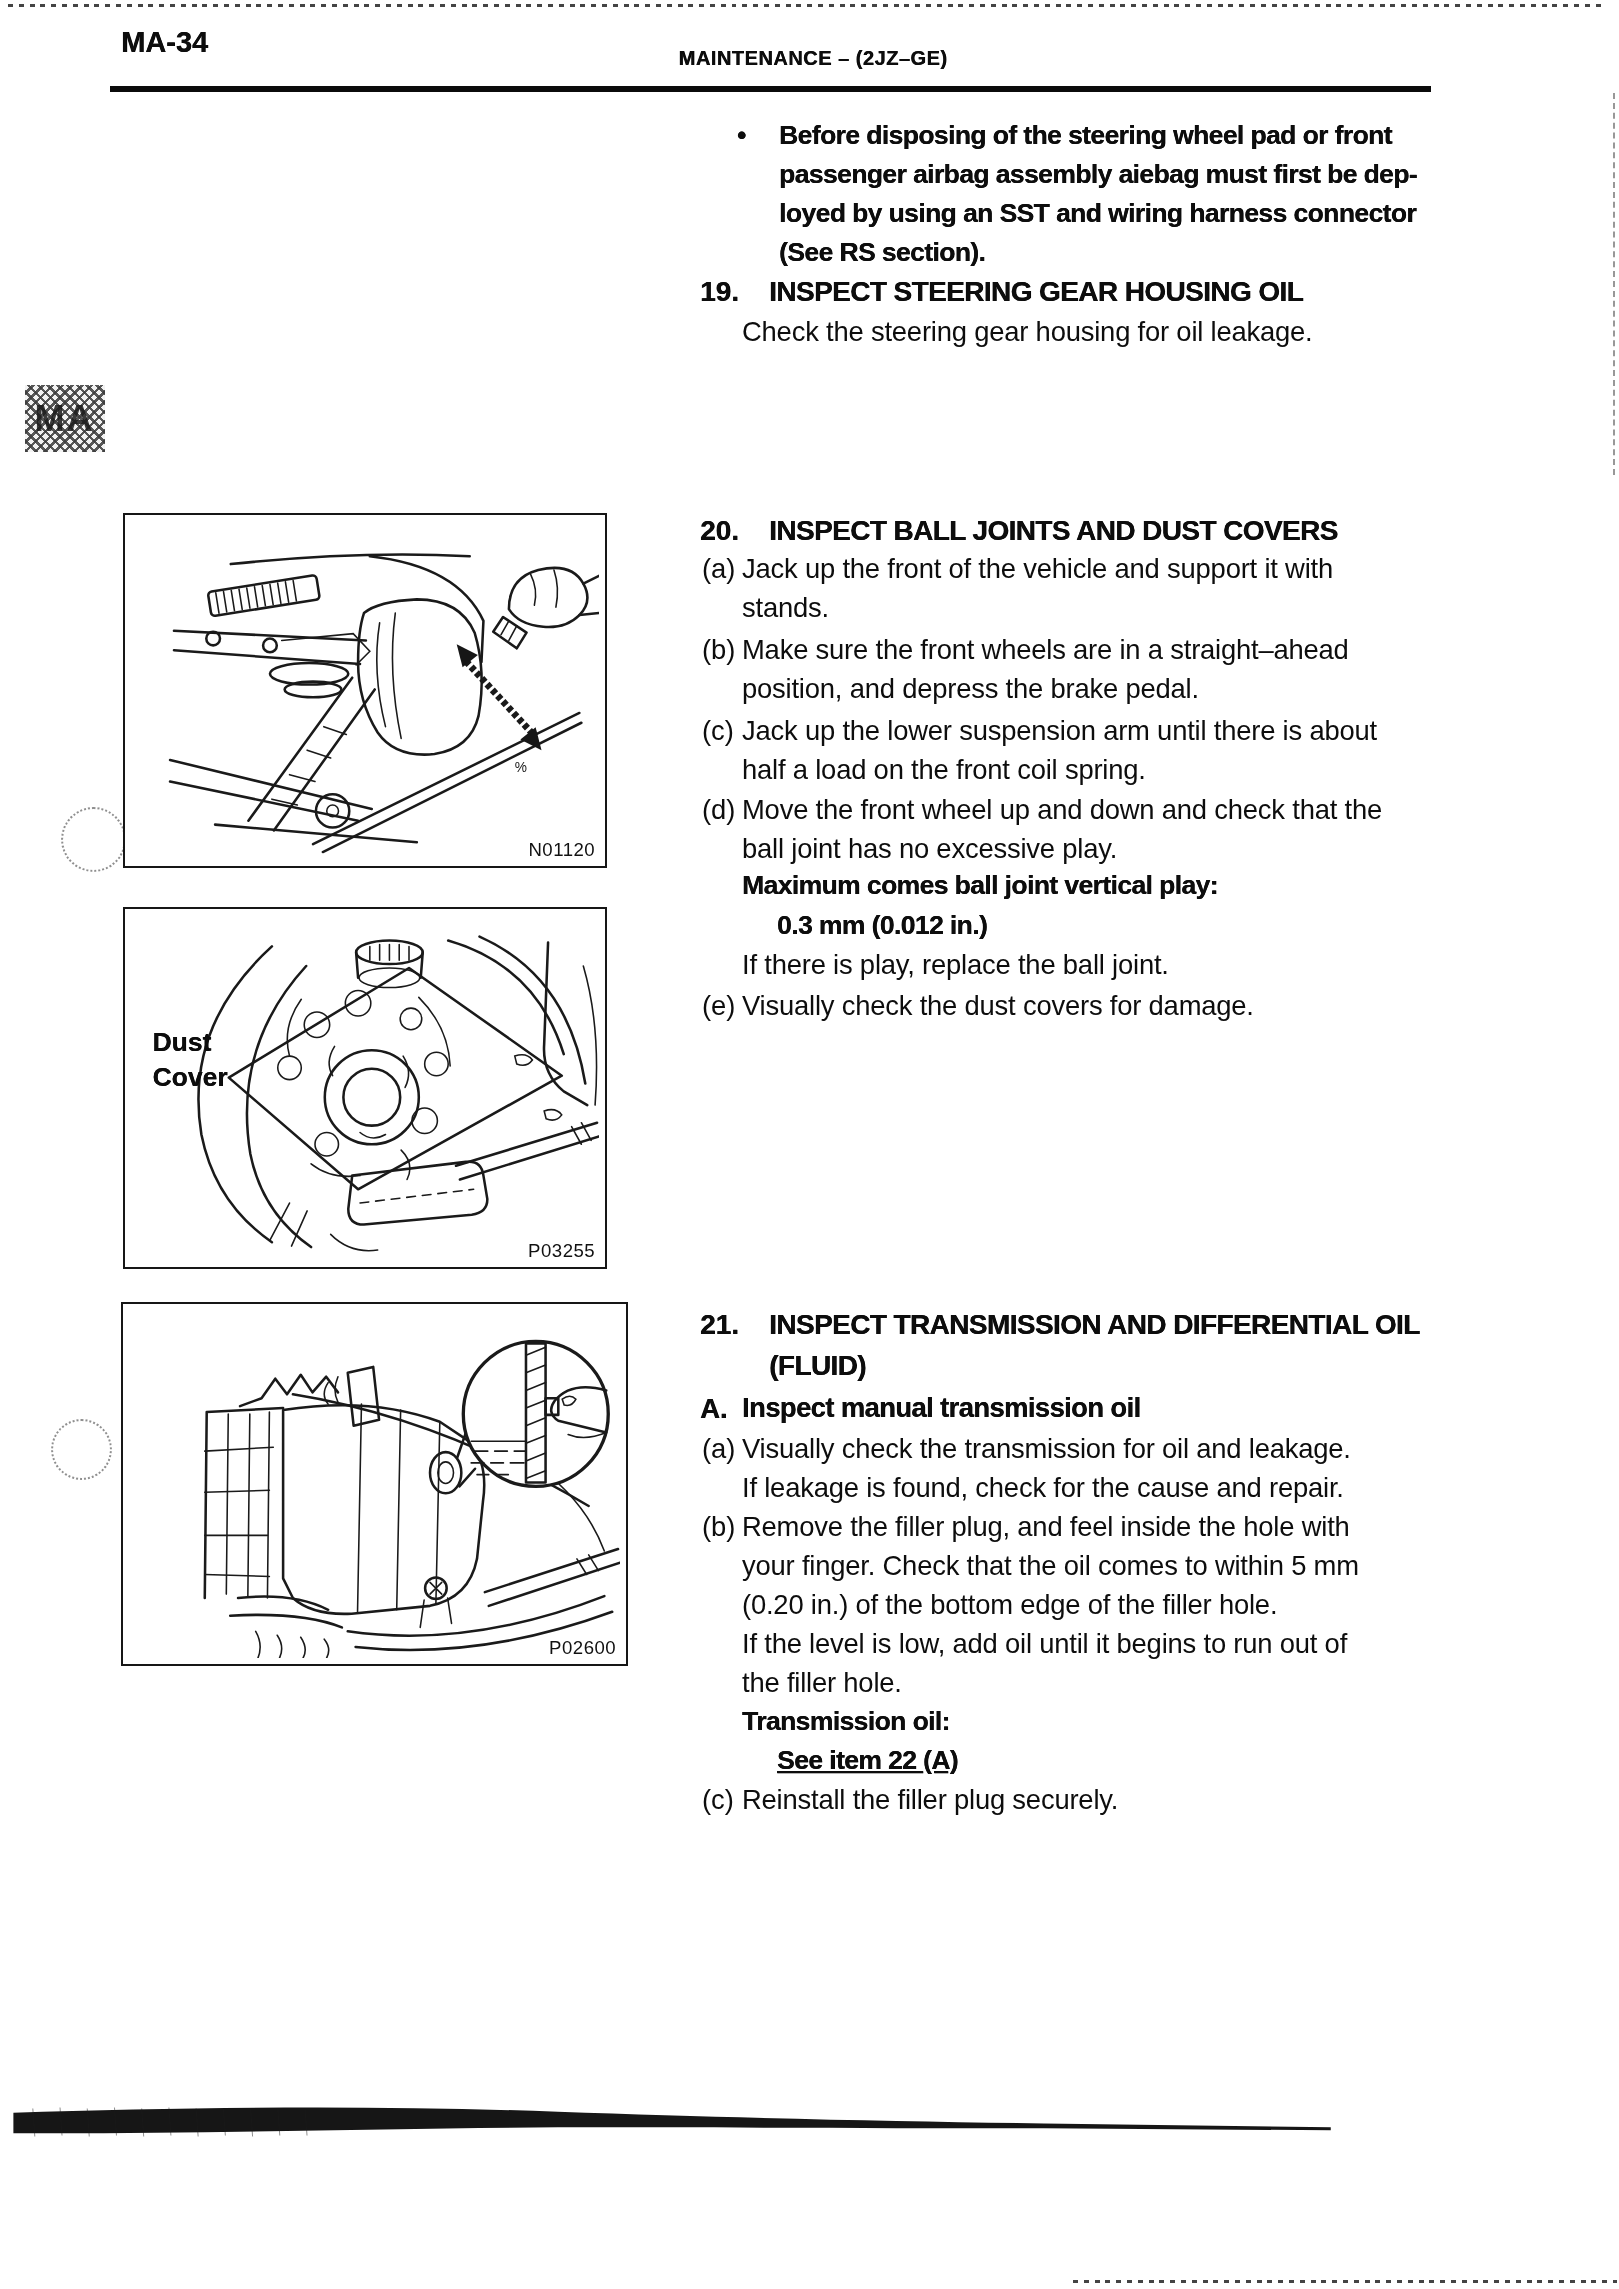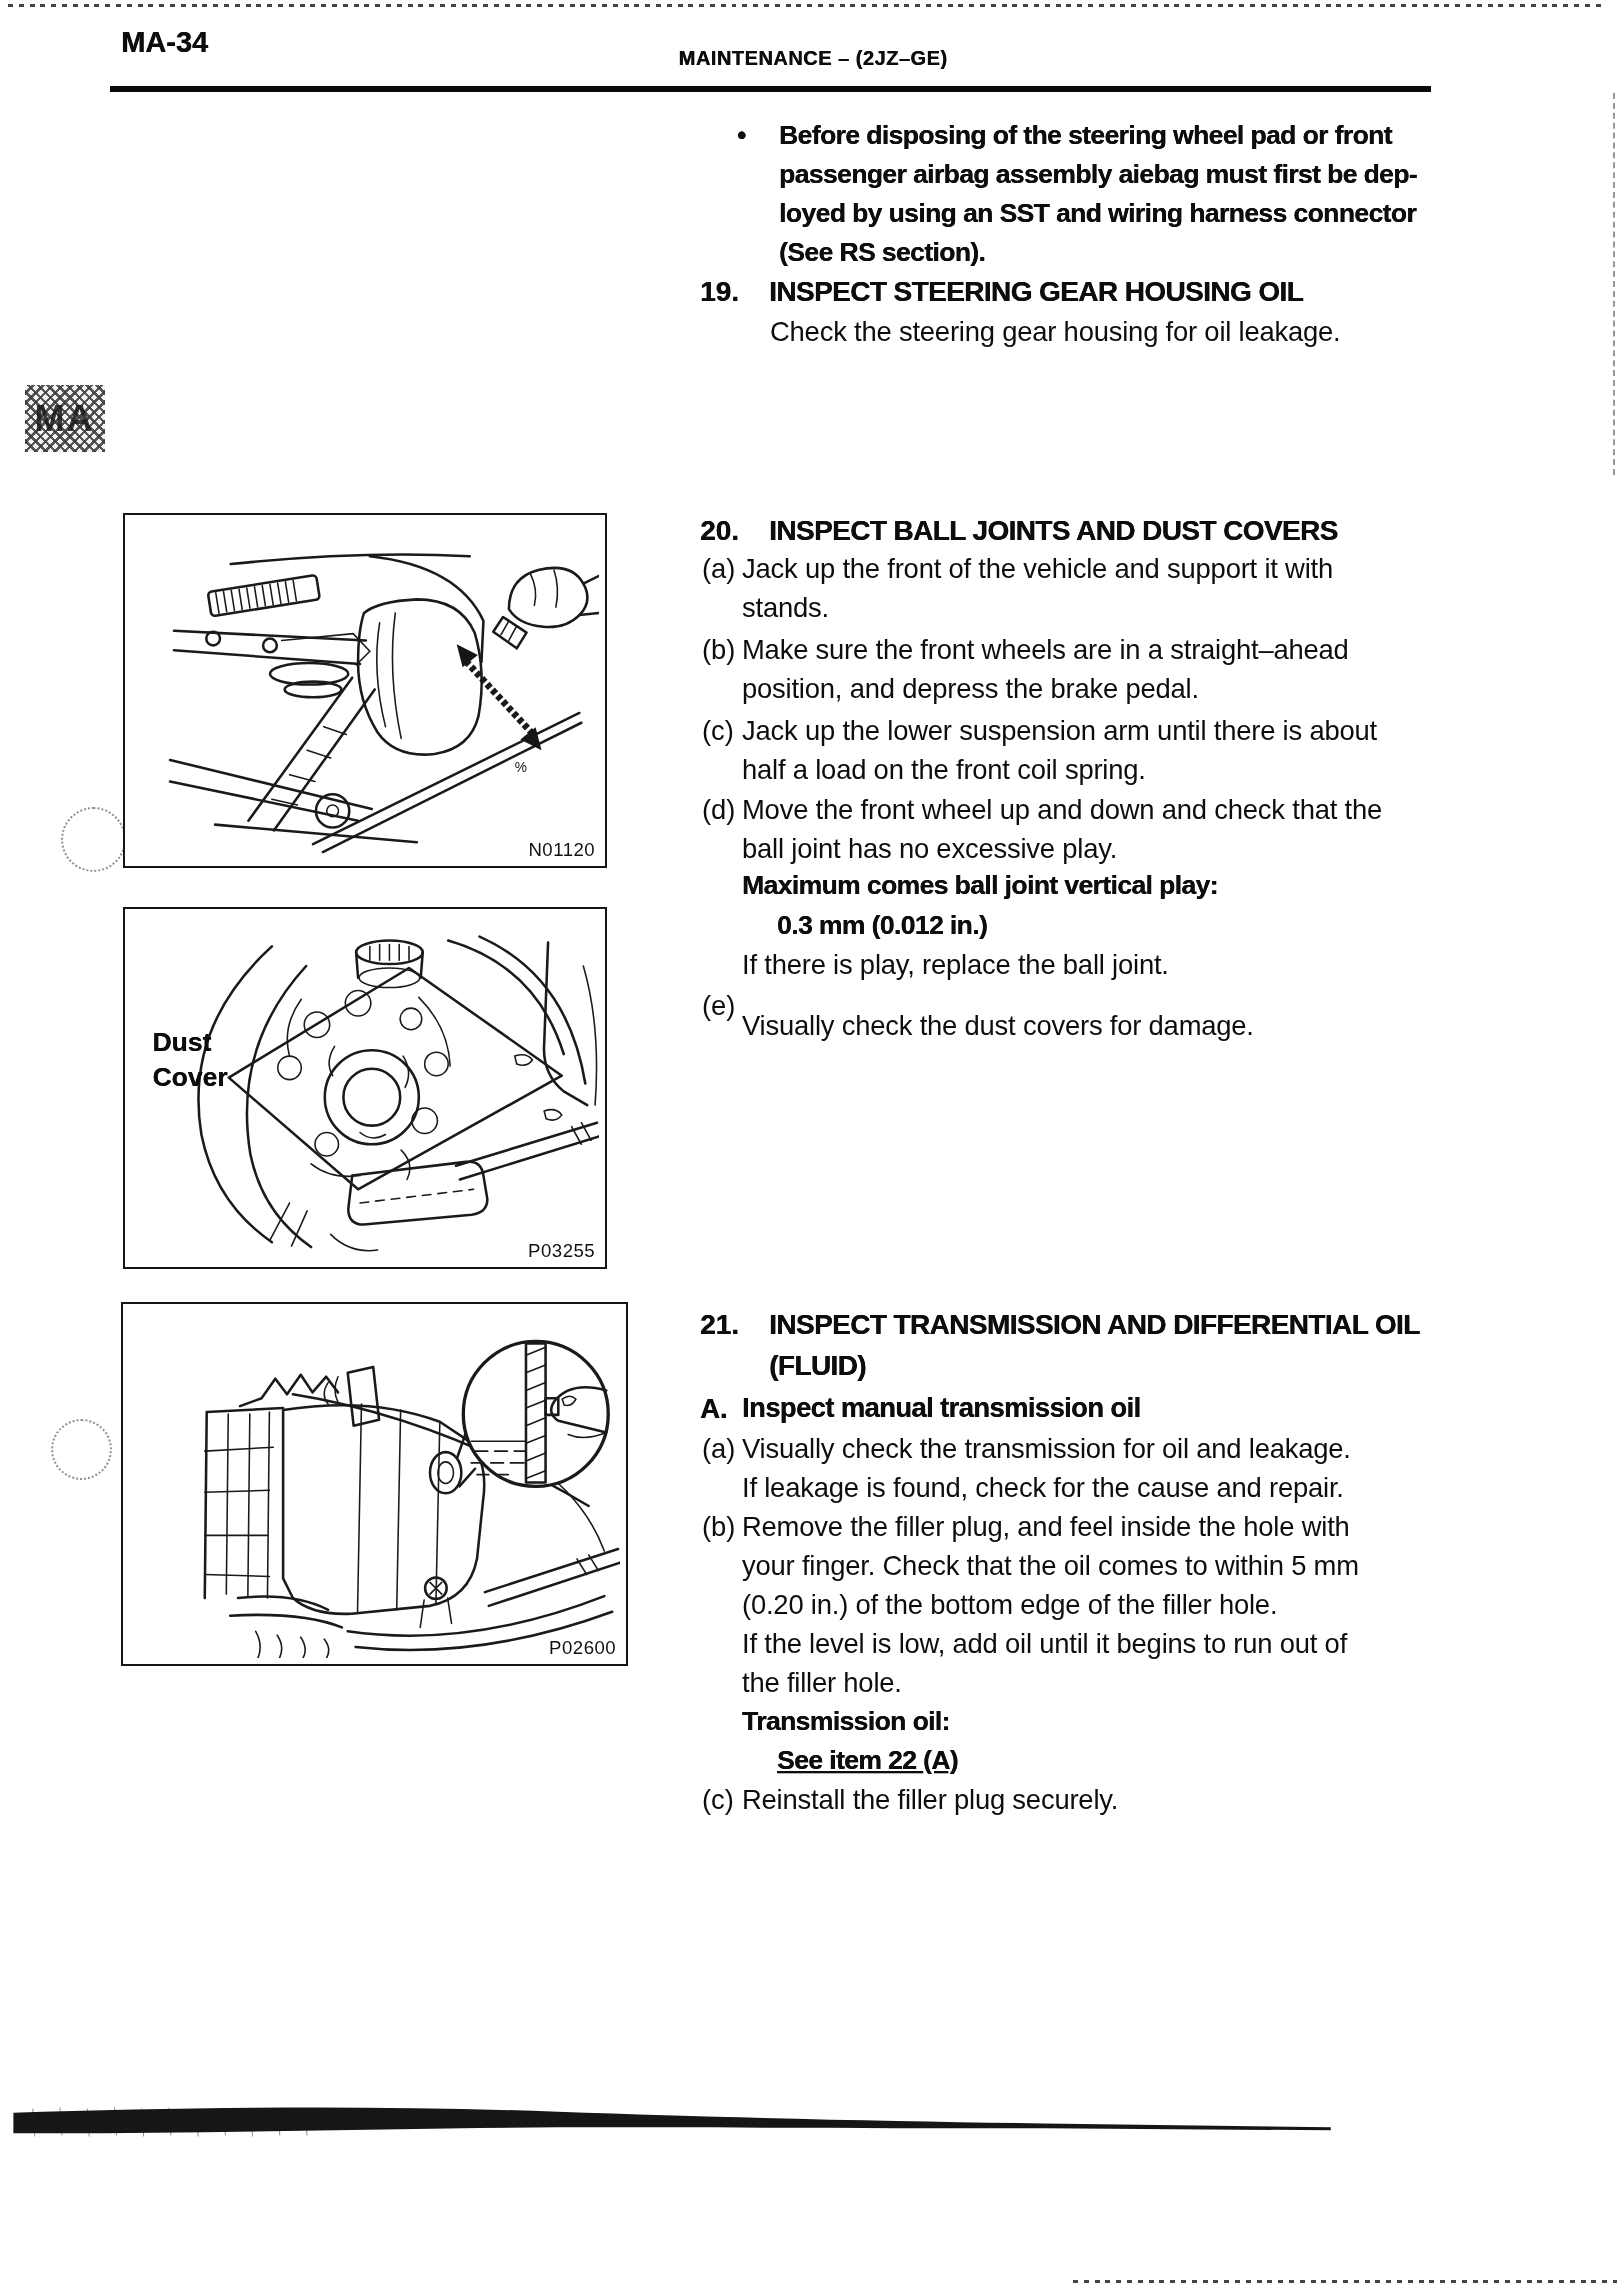--- a/index.html
+++ b/index.html
@@ -55,21 +55,21 @@
   </div>
 
   <span class="abs tb" style="left:737px;top:116px;">•</span>
   <div class="abs tb" style="left:779px;top:116px;">Before disposing of the steering wheel pad or front
 passenger airbag assembly aiebag must first be dep-
 loyed by using an SST and wiring harness connector
 (See RS section).</div>
 
   <span class="abs mkb" style="left:700px;top:271px;">19.</span>
   <div class="abs hd" style="left:742px;top:271px;">INSPECT STEERING GEAR HOUSING OIL</div>
-  <div class="abs t" style="left:770px;top:312px;text-align:center;">Check the steering gear housing for oil leakage.</div>
+  <div class="abs t" style="left:742px;top:312px;text-align:center;">Check the steering gear housing for oil leakage.</div>
 
   <span class="abs mkb" style="left:700px;top:510px;">20.</span>
   <div class="abs hd" style="left:742px;top:510px;">INSPECT BALL JOINTS AND DUST COVERS</div>
 
   <span class="abs mk" style="left:702px;top:549px;">(a)</span>
   <div class="abs t" style="left:742px;top:549px;">Jack up the front of the vehicle and support it with
 stands.</div>
 
   <span class="abs mk" style="left:702px;top:630px;">(b)</span>
   <div class="abs t" style="left:742px;top:630px;">Make sure the front wheels are in a straight–ahead
@@ -81,21 +81,21 @@
 
   <span class="abs mk" style="left:702px;top:790px;">(d)</span>
   <div class="abs t" style="left:742px;top:790px;">Move the front wheel up and down and check that the
 ball joint has no excessive play.</div>
 
   <div class="abs tb" style="left:742px;top:866px;">Maximum comes ball joint vertical play:</div>
   <div class="abs tb" style="left:777px;top:906px;">0.3 mm (0.012 in.)</div>
   <div class="abs t" style="left:742px;top:945px;">If there is play, replace the ball joint.</div>
 
   <span class="abs mk" style="left:702px;top:986px;">(e)</span>
-  <div class="abs t" style="left:742px;top:986px;margin-top:20px;">Visually check the dust covers for damage.</div>
+  <div class="abs t" style="left:742px;top:986px;">Visually check the dust covers for damage.</div>
 
   <span class="abs mkb" style="left:700px;top:1304px;">21.</span>
   <div class="abs hd" style="left:742px;top:1304px;">INSPECT TRANSMISSION AND DIFFERENTIAL OIL
 (FLUID)</div>
 
   <span class="abs mkb" style="left:700px;top:1388px;font-size:27.4px;">A.</span>
   <div class="abs tb" style="left:742px;top:1388px;font-size:27.4px;">Inspect manual transmission oil</div>
 
   <span class="abs mk" style="left:702px;top:1429px;">(a)</span>
   <div class="abs t" style="left:742px;top:1429px;">Visually check the transmission for oil and leakage.

